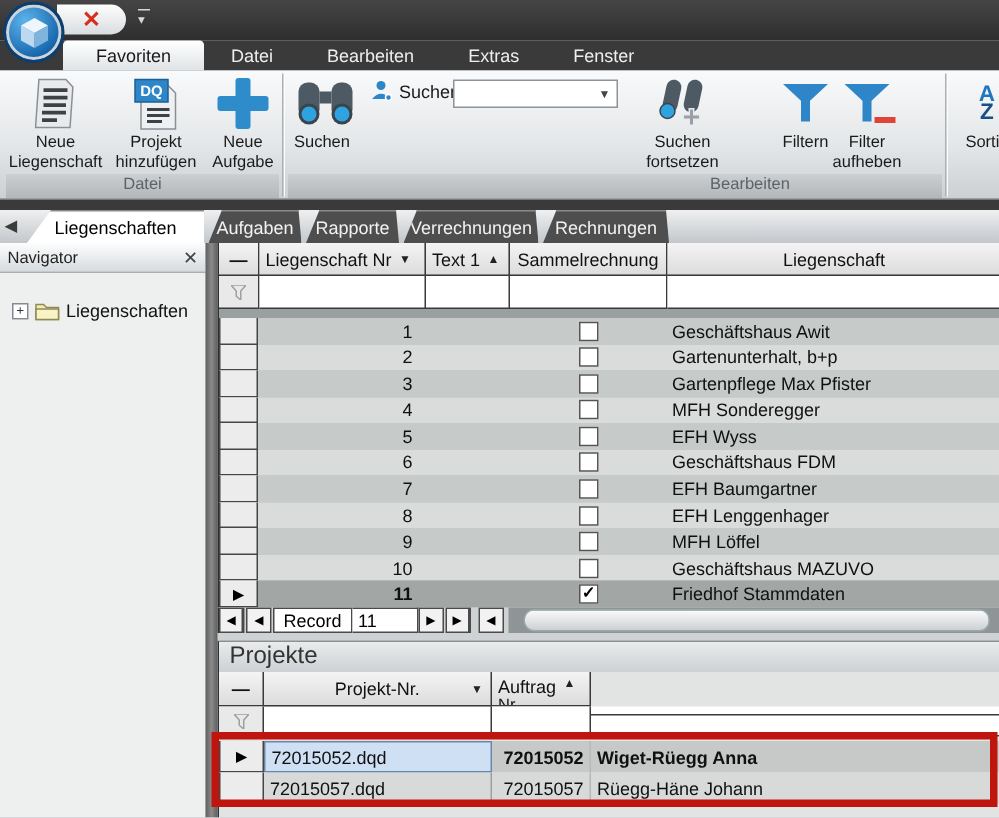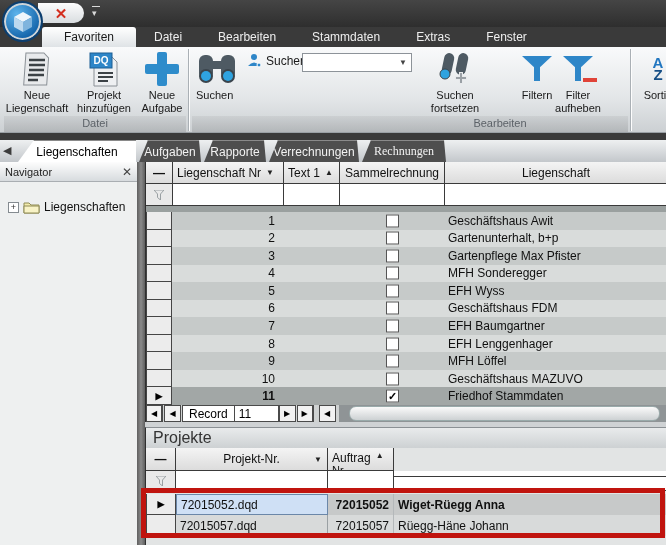--- a/index.html
+++ b/index.html
@@ -157,21 +157,20 @@
     <span class="qat-close">✕</span>
   </div>
   <div class="qat-drop">
     <span class="bar"></span><span>▾</span>
   </div>
 
   <div class="menu-tabs">
     <div class="menu-tab active">Favoriten</div>
     <div class="menu-tab">Datei</div>
     <div class="menu-tab">Bearbeiten</div>
-    <div class="menu-tab">Stammdaten</div>
     <div class="menu-tab">Extras</div>
     <div class="menu-tab">Fenster</div>
   </div>
 
   <div class="ribbon">
 
     <div class="rgroup" style="left:4px; width:182px;">
       <div class="bigbtn" style="left:4px; width:58px;">
         <span class="ic">
           <svg width="28" height="34" viewBox="0 0 28 34">
@@ -304,21 +303,21 @@
       </div>
     <div class="ptab" style="left:139px; width:62px;">
       <span>Aufgaben</span>
       </div>
     <div class="ptab" style="left:204px; width:62px;">
       <span>Rapporte</span>
       </div>
     <div class="ptab" style="left:269px; width:90px;">
       <span>Verrechnungen</span>
       </div>
-    <div class="ptab" style="left:362px; width:84px;font-family:Liberation Serif, serif;">
+    <div class="ptab" style="left:362px; width:84px;">
       <span>Rechnungen</span>
       </div>
   </div>
 
   <div class="navigator">
     <div class="nav-head">
       <span>Navigator</span>
       <span class="x">✕</span>
     </div>
     <div class="tree-item">

